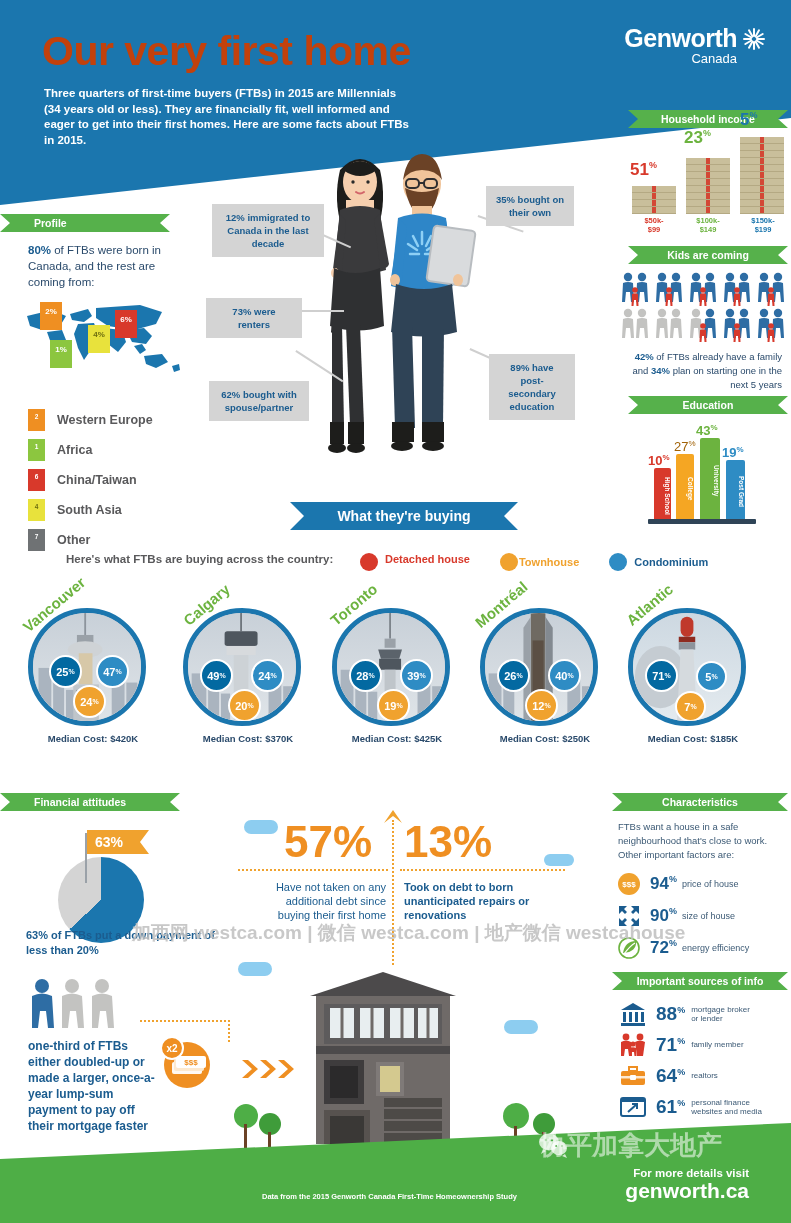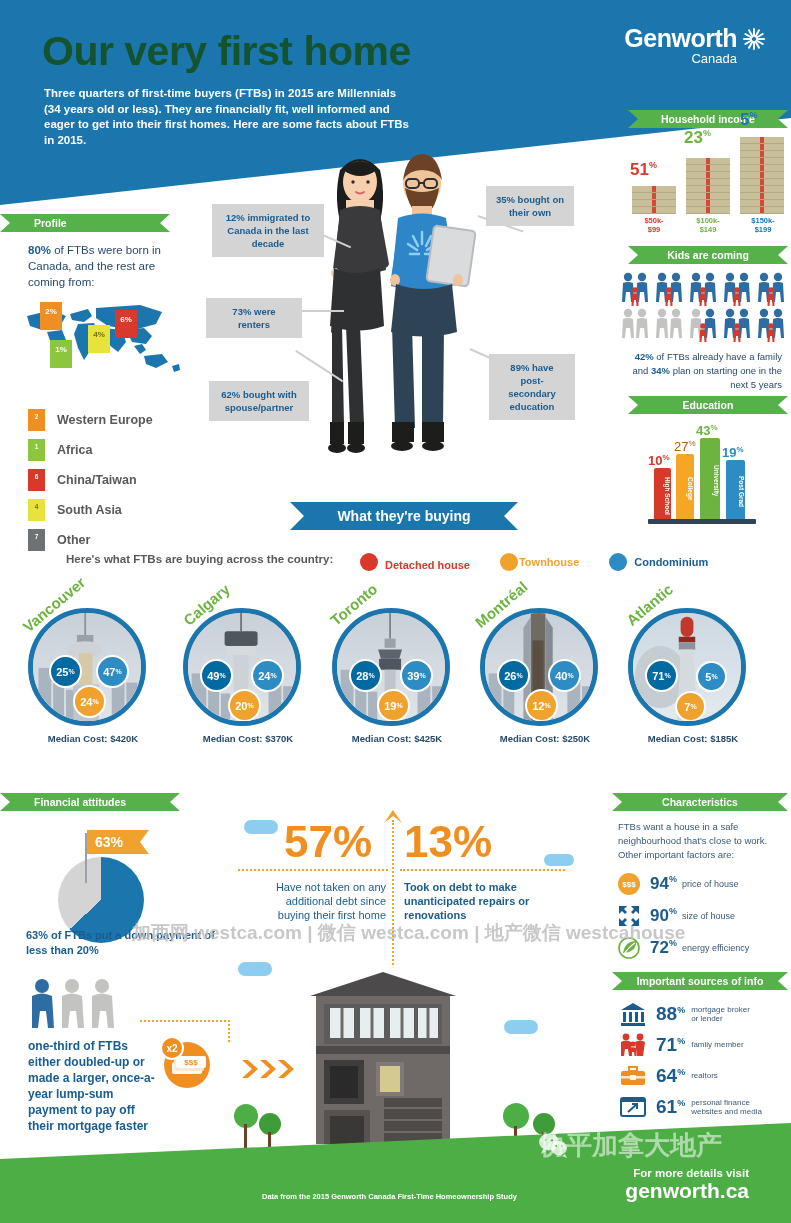--- a/index.html
+++ b/index.html
@@ -13,21 +13,21 @@
   .page { position: relative; width: 791px; height: 1223px; background:#fff; }
 
   
   .header {
     position: absolute; left:0; top:0; width:791px; height:205px;
     background:#1b76ae;
     clip-path: polygon(0 0, 791px 0, 791px 118px, 0 205px);
   }
   .header-title {
     position:absolute; left:42px; top:28px;
-    color:#14532d; font-size:41px; font-weight:bold; letter-spacing:-0.5px;
+    color:#c2410c; font-size:41px; font-weight:bold; letter-spacing:-0.5px;
   }
   .header-sub {
     position:absolute; left:44px; top:86px; width:370px;
     color:#fff; font-size:11.5px; line-height:15.5px; font-weight:bold;
   }
   .logo { position:absolute; right:24px; top:24px; text-align:right; color:#fff;}
   .logo-main { font-size:25px; font-weight:bold; letter-spacing:-0.5px; display:flex; align-items:center; gap:4px;}
   .logo-sub { font-size:13px; margin-top:-2px; margin-right:30px; text-align:right;}
   .burst { width:26px; height:26px; position:relative; display:inline-block; }
   .burst i {
@@ -525,21 +525,21 @@
     <div style="position:absolute; left:82px; bottom:66px; color:#2e8cc4; font-size:13px; font-weight:bold;"><span>19</span><sup style="font-size:8px;">%</sup></div>
 
     <div class="shelf" style="left:8px; bottom:2px; width:108px;"></div>
   </div>
 
   <div class="banner-blue" style="left:290px; top:502px; width:228px;">What they're buying</div>
 
   <div style="position:absolute; left:66px; top:553px; font-size:11.5px; font-weight:bold; color:#59595b;">Here's what FTBs are buying across the country:</div>
 
   <div style="position:absolute; left:360px; top:553px; display:flex; gap:30px; align-items:center;">
-    <div style="display:flex; align-items:flex-end; gap:7px;">
+    <div style="display:flex; align-items:flex-start; gap:7px;">
       <span style="width:18px;height:18px;border-radius:50%;background:#d8392b;display:inline-block;"></span>
       <span style="font-size:11px;font-weight:bold;color:#d8392b;">Detached house</span>
     </div>
     <div style="display:flex; align-items:center; gap:1px;">
       <span style="width:18px;height:18px;border-radius:50%;background:#f0a22e;display:inline-block;"></span>
       <span style="font-size:11px;font-weight:bold;color:#f0a22e;">Townhouse</span>
     </div>
     <div style="display:flex; align-items:center; gap:7px;">
       <span style="width:18px;height:18px;border-radius:50%;background:#2e8cc4;display:inline-block;"></span>
       <span style="font-size:11px;font-weight:bold;color:#1b5c8f;">Condominium</span>
@@ -736,21 +736,21 @@
   <div class="big-pct" style="position:absolute; left:404px; top:820px;">13%</div>
 
   <div class="dotline" style="left:238px; top:869px; width:150px;"></div>
   <div class="dotline" style="left:400px; top:869px; width:165px;"></div>
   <div class="dotline-v" style="left:392px; top:820px; height:145px;"></div>
   <svg style="position:absolute; left:383px; top:810px;" width="20" height="14" viewBox="0 0 20 14">
     <path d="M10 0 L19 13 L10 6 L1 13Z" fill="#f0a22e"></path>
   </svg>
 
   <div style="position:absolute; left:258px; top:880px; width:128px; font-size:11px; font-weight:normal; color:#1b5c8f; line-height:14px; text-align:right;">Have not taken on any additional debt since buying their first home</div>
-  <div style="position:absolute; left:404px; top:880px; width:138px; font-size:11px; font-weight:bold; color:#1b5c8f; line-height:14px;">Took on debt to make unanticipated repairs or renovations</div>
+  <div style="position:absolute; left:404px; top:880px; width:138px; font-size:11px; font-weight:bold; color:#1b5c8f; line-height:14px;">Took on debt to born unanticipated repairs or renovations</div>
 
   <svg style="position:absolute; left:28px; top:978px;" width="100" height="50" viewBox="0 0 100 50">
     <g fill="#2e6da4">
         <circle cx="14" cy="8" r="7"></circle>
         <path d="M4 18 q10 -5 20 0 l2 32 l-6 0 l-2 -17 l-6 0 l-2 17 l-6 0Z"></path>
       </g>
     <g fill="#c3c3c1">
         <circle cx="44" cy="8" r="7"></circle>
         <path d="M34 18 q10 -5 20 0 l2 32 l-6 0 l-2 -17 l-6 0 l-2 17 l-6 0Z"></path>
       </g>

